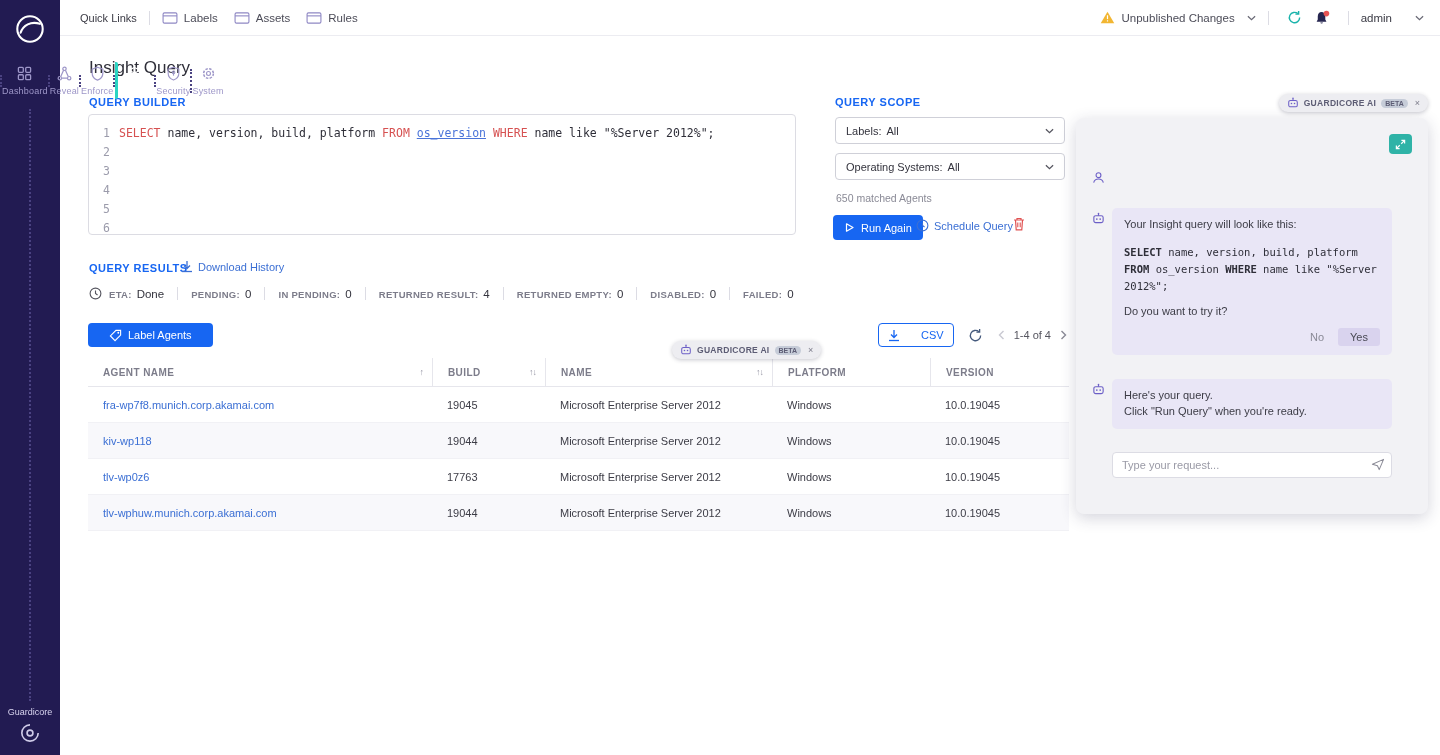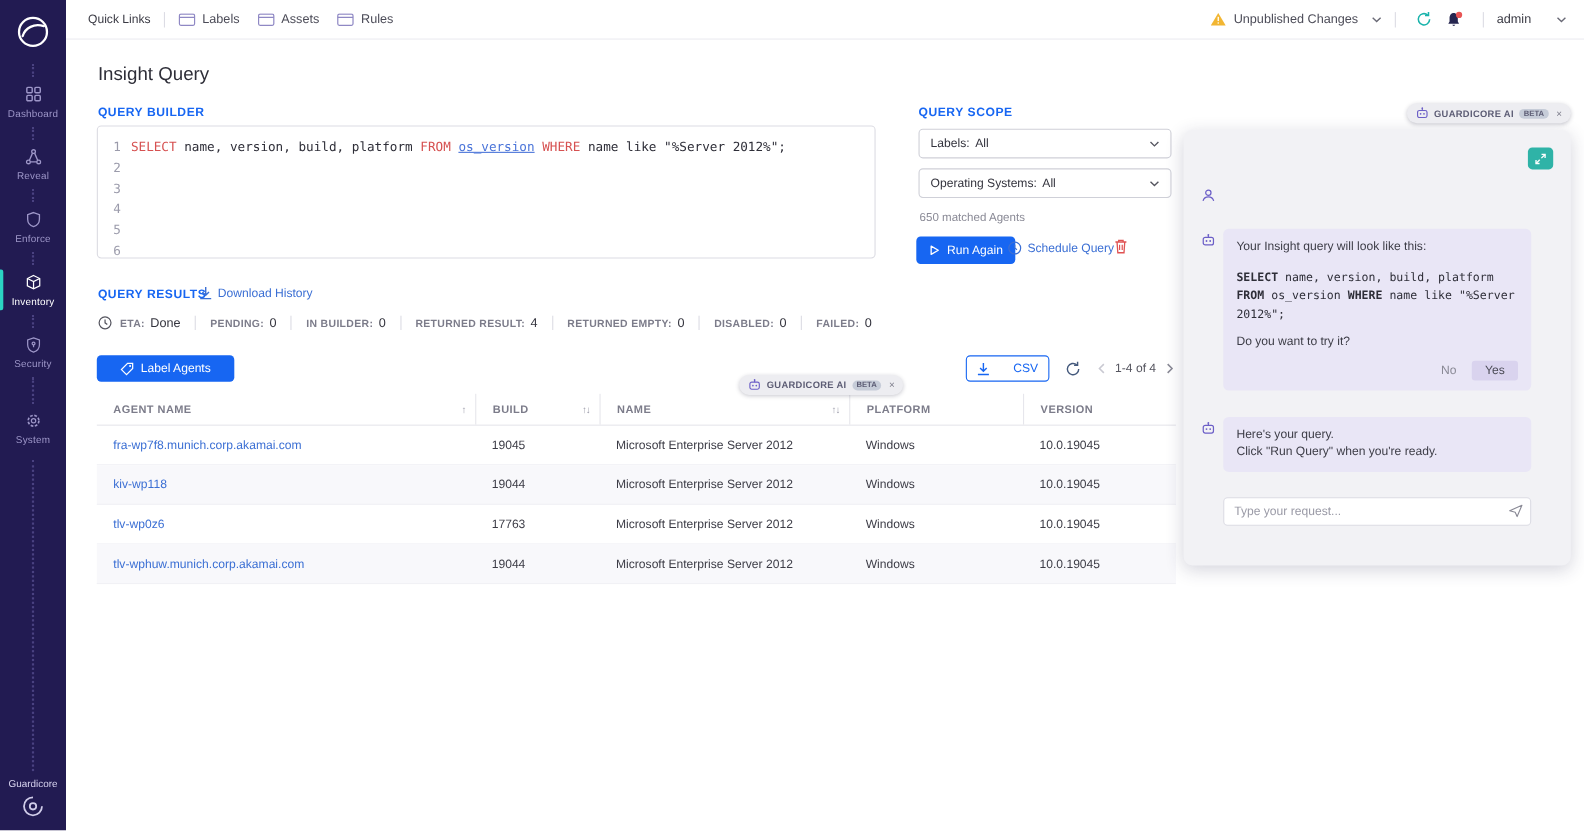--- a/index.html
+++ b/index.html
@@ -4,21 +4,21 @@
 <style>
   *{margin:0;padding:0;box-sizing:border-box}
   html,body{width:1440px;height:755px;overflow:hidden}
   body{font-family:"Liberation Sans",sans-serif;background:#fff;color:#333}
   svg{display:block}
   .app{position:relative;width:1440px;height:755px}
 
   
   .sidebar{position:absolute;left:0;top:0;width:60px;height:755px;background:#221b52;display:flex;flex-direction:column;align-items:center;z-index:30}
   .logo-box{height:58px;width:100%;display:flex;align-items:center;justify-content:center;cursor:pointer}
-  .nav{display:flex;flex-direction:column;align-items:center;width:100%}
+  .nav{display:flex;flex-direction:row;align-items:center;width:100%}
   .nav-item{width:100%;padding:8px 0 7px;display:flex;flex-direction:column;align-items:center;gap:5px;color:#9d96c8;cursor:pointer;position:relative}
   .nav-label{font-size:9px;letter-spacing:.2px}
   .nav-item.active{color:#fff}
   .nav-item.active::before{content:"";position:absolute;left:0;top:4px;bottom:4px;width:3px;background:#2bd4c3;border-radius:0 2px 2px 0}
   .vdots{border-left:2px dotted #4a4281;height:12px;width:0}
   .vdots.mid{height:24px}
   .vdots.grow{flex:1;margin:6px 0}
   .side-bottom{display:flex;flex-direction:column;align-items:center;gap:6px;padding-bottom:12px}
   .brand-label{color:#d8d4ef;font-size:9px}
 
@@ -362,21 +362,21 @@
           <span class="stat-label">ETA:</span>
           <span class="stat-value">Done</span>
         </span>
       <span class="stat-sep"></span>
       <span class="stat">
           <span class="stat-label">PENDING:</span>
           <span class="stat-value">0</span>
         </span>
       <span class="stat-sep"></span>
       <span class="stat">
-          <span class="stat-label">IN BUILDER:</span>
+          <span class="stat-label">IN PENDING:</span>
           <span class="stat-value">0</span>
         </span>
       <span class="stat-sep"></span>
       <span class="stat">
           <span class="stat-label">RETURNED RESULT:</span>
           <span class="stat-value">4</span>
         </span>
       <span class="stat-sep"></span>
       <span class="stat">
           <span class="stat-label">RETURNED EMPTY:</span>

